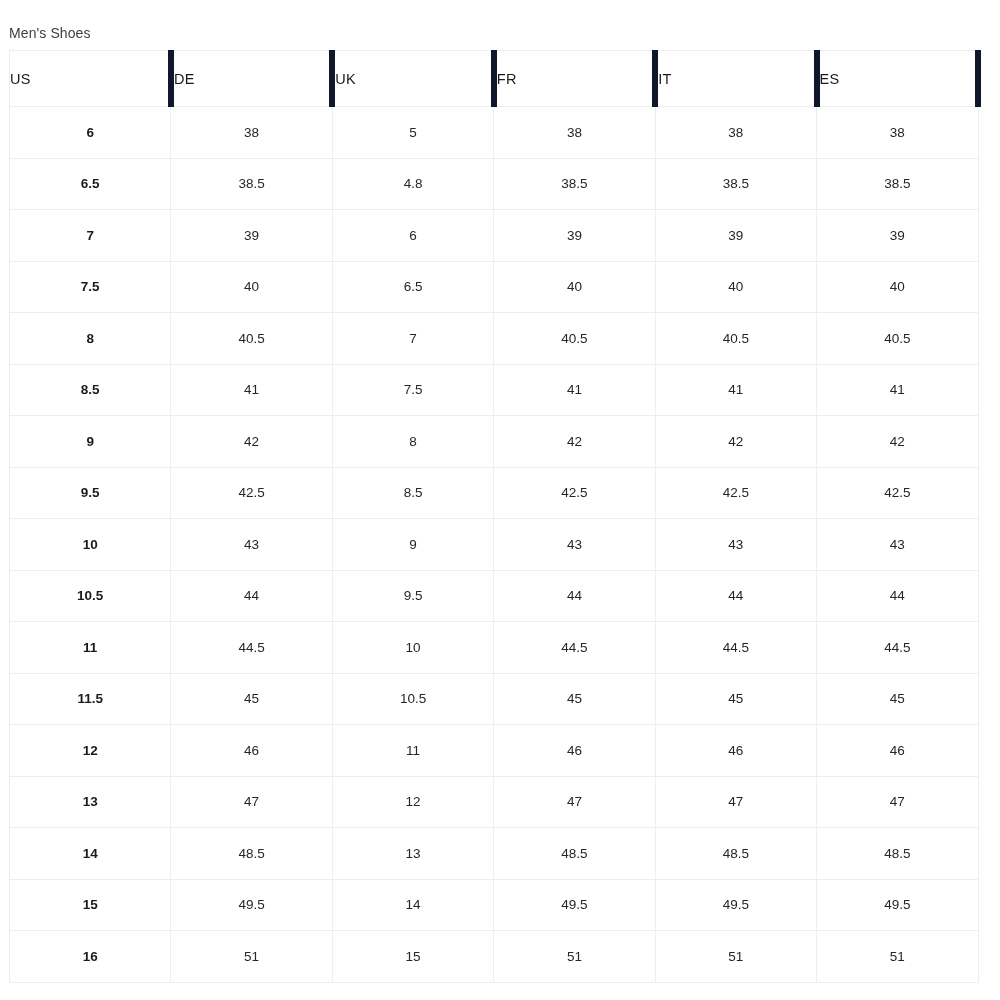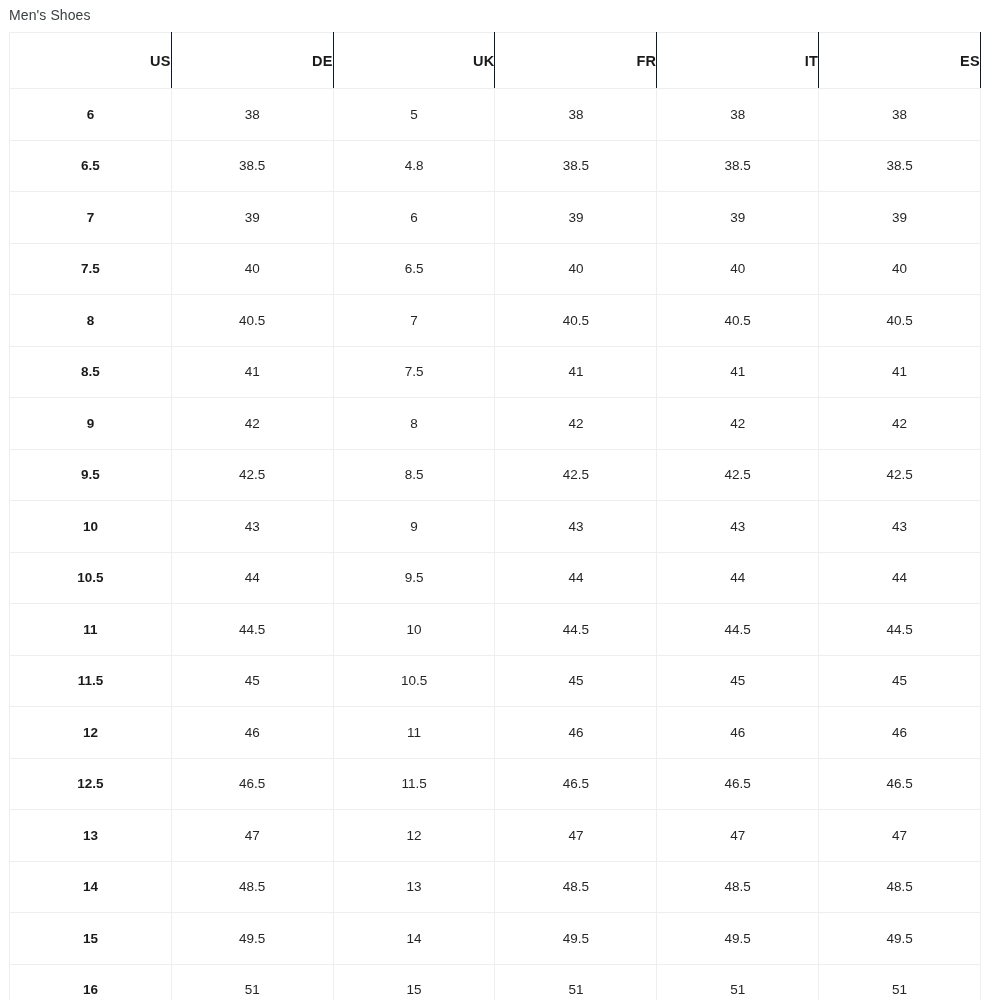--- a/index.html
+++ b/index.html
@@ -20,21 +20,21 @@
     height: 1000px;
     position: relative;
     box-sizing: border-box;
   }
 
   .size-title {
     font-size: 14px;
     line-height: 18px;
     color: #3c4043;
     font-weight: 400;
-    padding: 6px 0 8px 9px;
+    padding: 24px 0 8px 9px;
     letter-spacing: 0.1px;
   }
 
   .table-wrap {
     padding: 0 19px 0 9px;
     box-sizing: border-box;
     width: 1000px;
   }
 
   table.size-table {
@@ -45,25 +45,25 @@
     border-left: 1px solid #eeeef0;
   }
 
   table.size-table col {
     width: 16.6666%;
   }
 
   table.size-table th {
     height: 55px;
     font-size: 14.5px;
-    font-weight: 700;
+    font-weight: 400;
     color: #1a1a1a;
-    text-align: right;
+    text-align: left;
     vertical-align: middle;
-    border-right: 1px solid #0f172a;
+    border-right: 6px solid #0f172a;
     border-bottom: 1px solid #eeeef0;
     letter-spacing: 0.3px;
     padding: 0;
   }
 
   table.size-table td {
     height: 50.5px;
     font-size: 13.5px;
     font-weight: 400;
     color: #262626;
@@ -206,28 +206,20 @@
           </tr>
           <tr>
             <td class="us-col">12</td>
             <td>46</td>
             <td>11</td>
             <td>46</td>
             <td>46</td>
             <td>46</td>
           </tr>
           <tr>
-            <td class="us-col">12.5</td>
-            <td>46.5</td>
-            <td>11.5</td>
-            <td>46.5</td>
-            <td>46.5</td>
-            <td>46.5</td>
-          </tr>
-          <tr>
             <td class="us-col">13</td>
             <td>47</td>
             <td>12</td>
             <td>47</td>
             <td>47</td>
             <td>47</td>
           </tr>
           <tr>
             <td class="us-col">14</td>
             <td>48.5</td>

